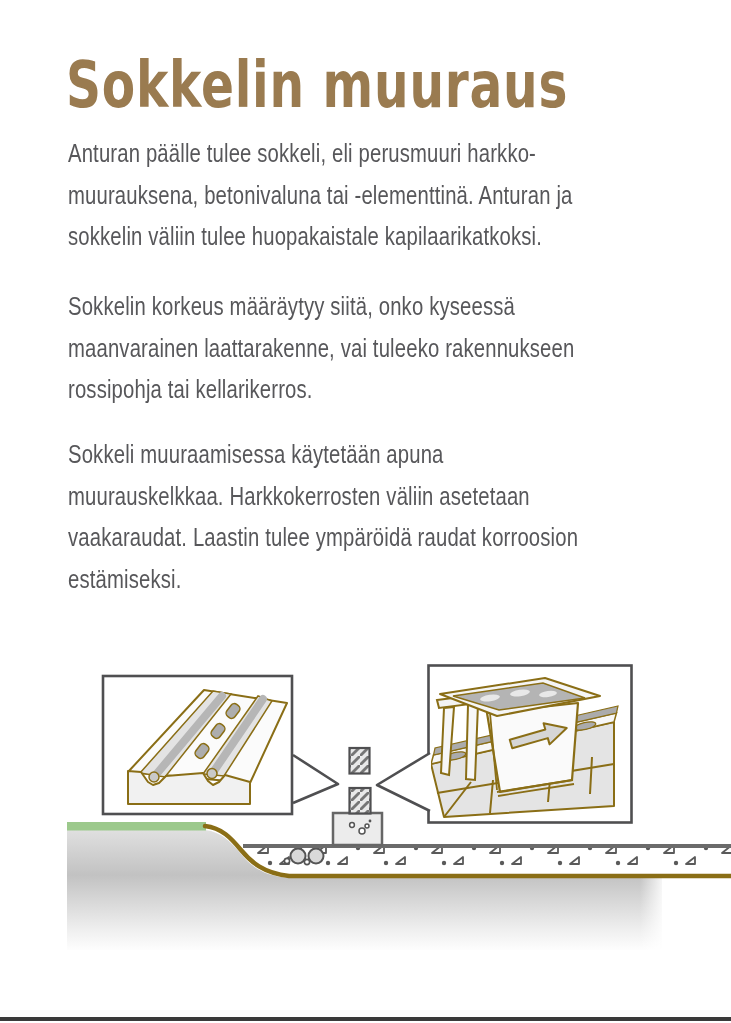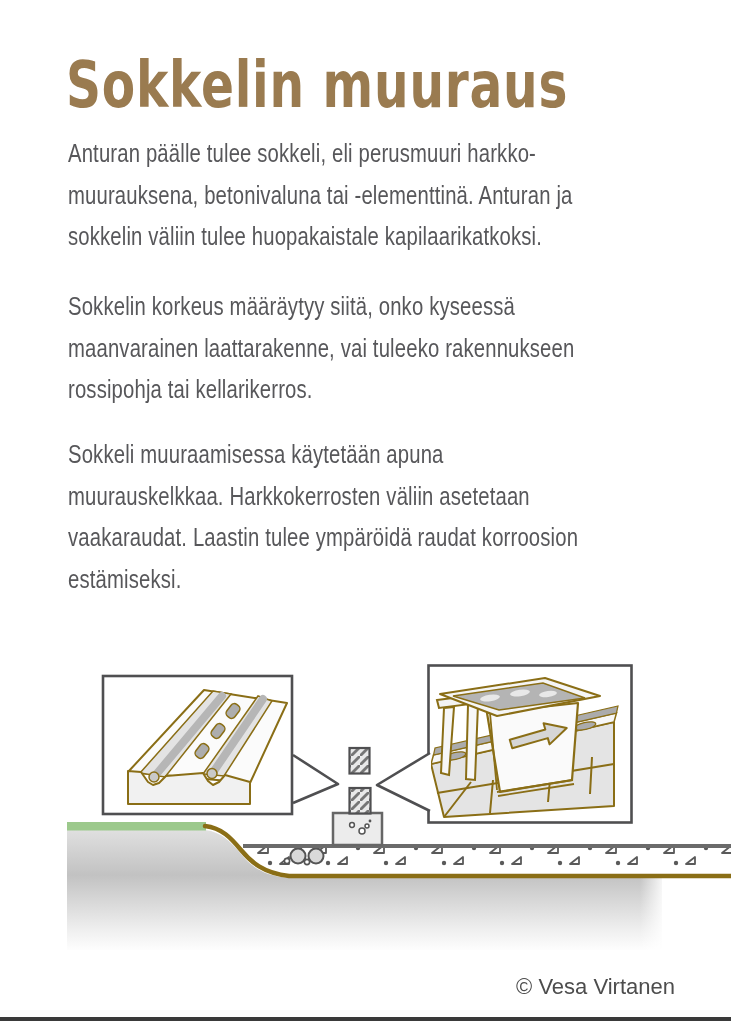--- a/index.html
+++ b/index.html
@@ -158,16 +158,15 @@
         </g>
         <g transform="translate(511,744) rotate(-16)">
           <polygon class="ol" points="0,-4.5 37,-4.5 37,-11 58,0 37,11 37,4.5 0,4.5" fill="#D6D6D6" stroke="#8A6E16" stroke-width="2" stroke-linejoin="round"></polygon>
         </g>
       </g>
       <polygon points="431,752 377,785 431,812" fill="#fff"></polygon>
       <path class="bd" d="M430,753 L377,785 L430,811" fill="none" stroke="#4F4F51" stroke-width="2.6" stroke-linejoin="round"></path>
     </g>
   </svg>
 
-  <div class="copyright">© Vesa Virtanen</div>
 
   <div class="bottombar"></div>
 </div>
 
 </body></html>

